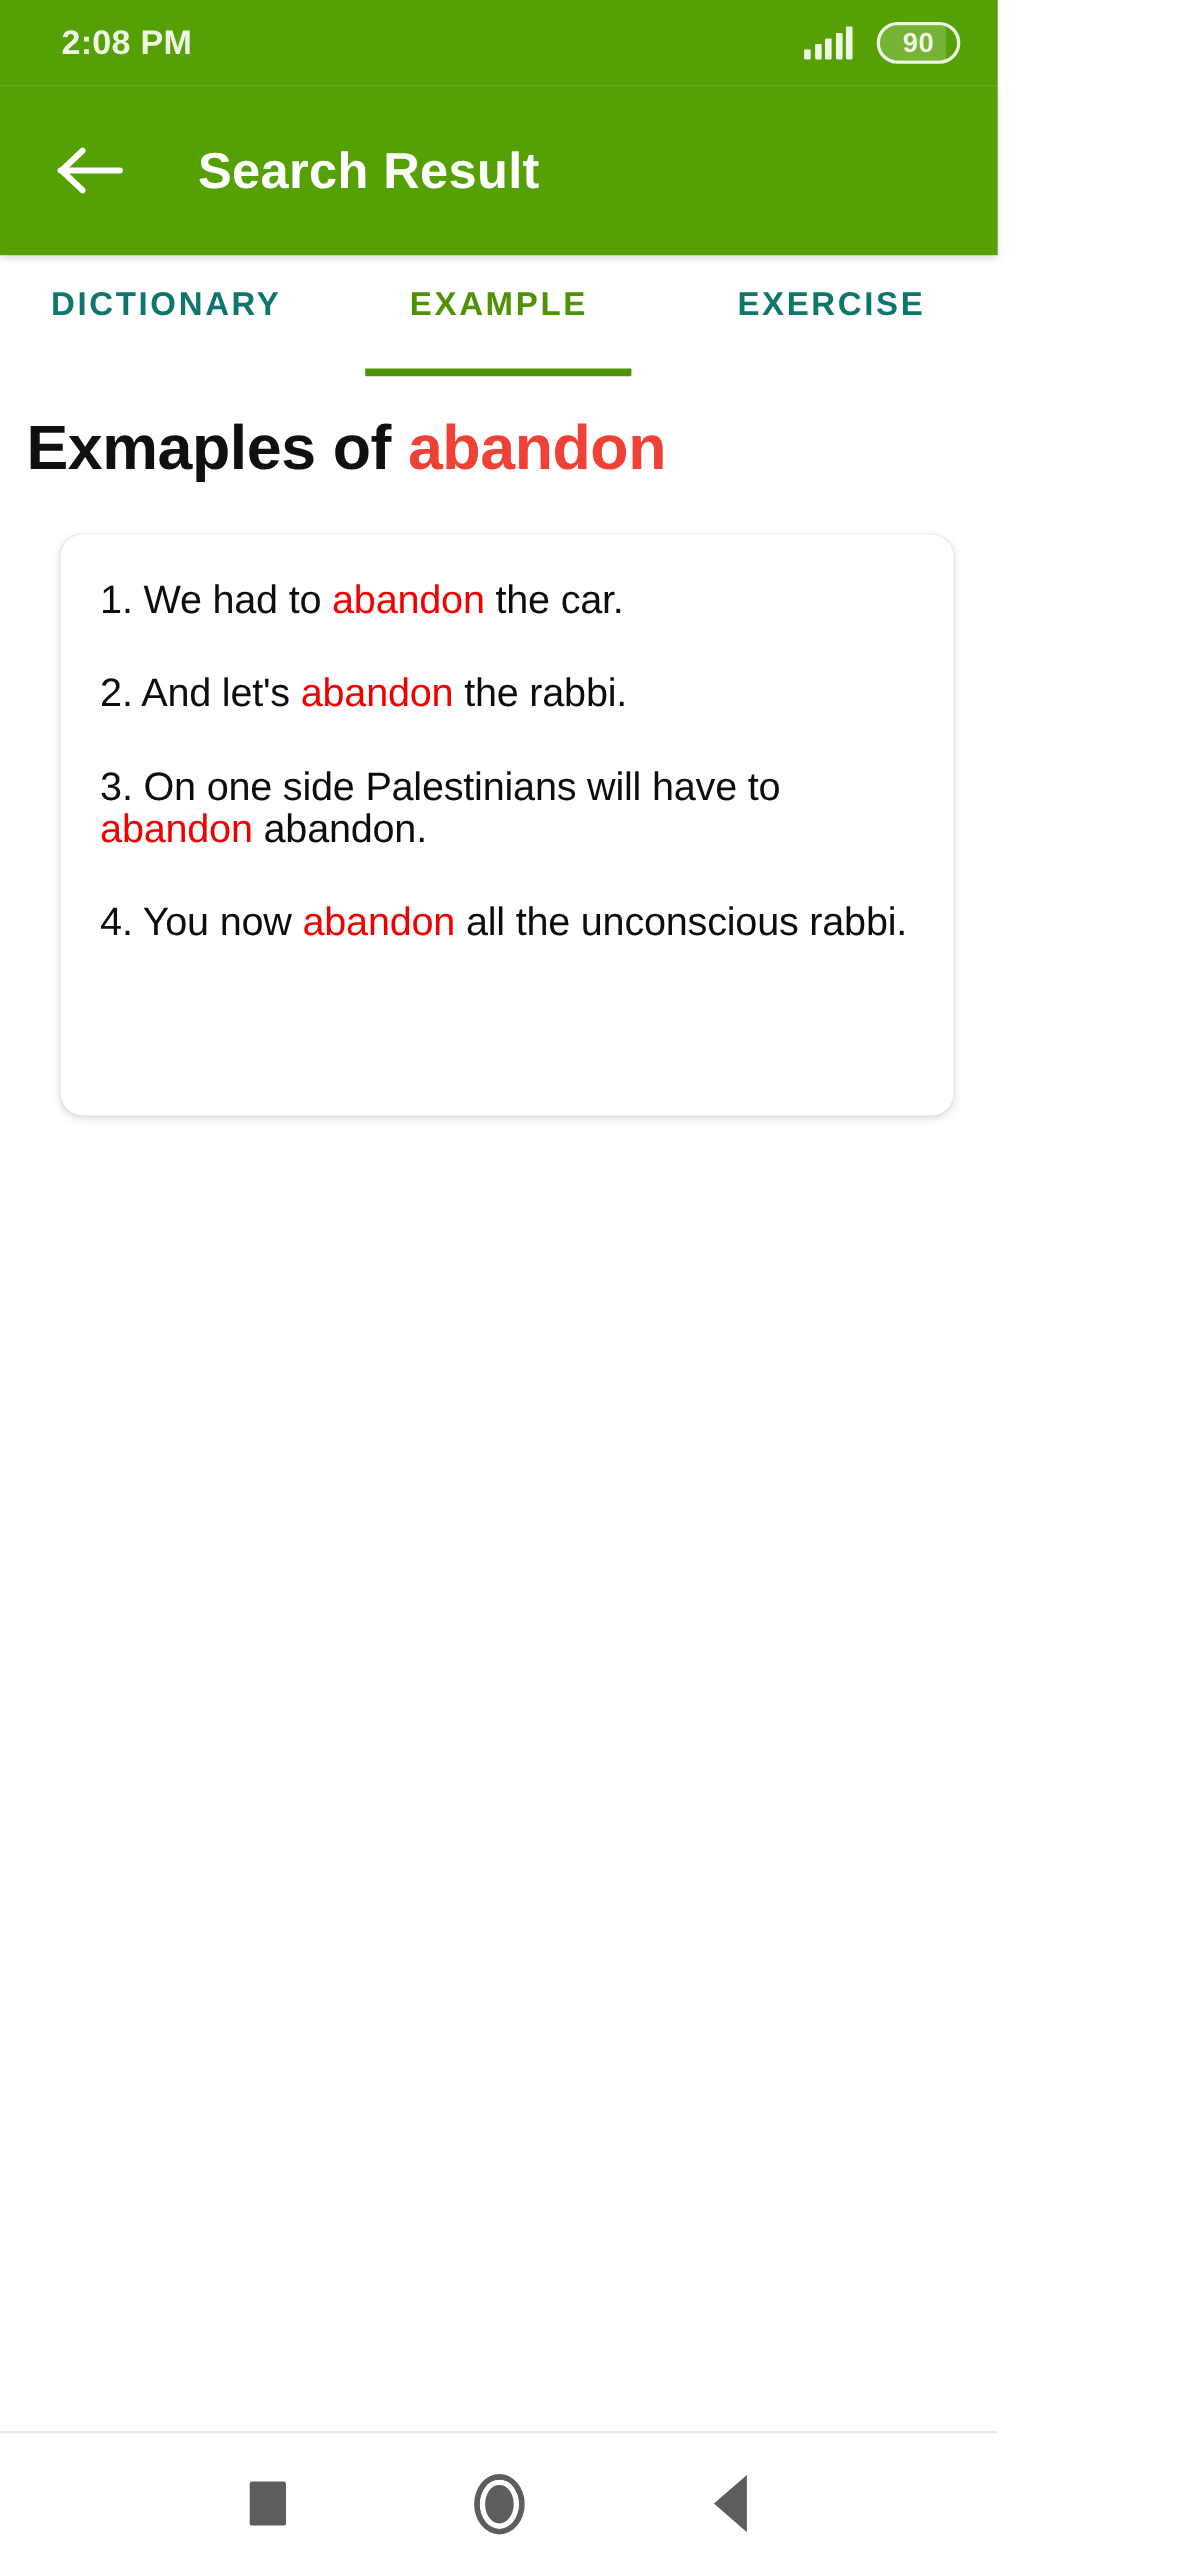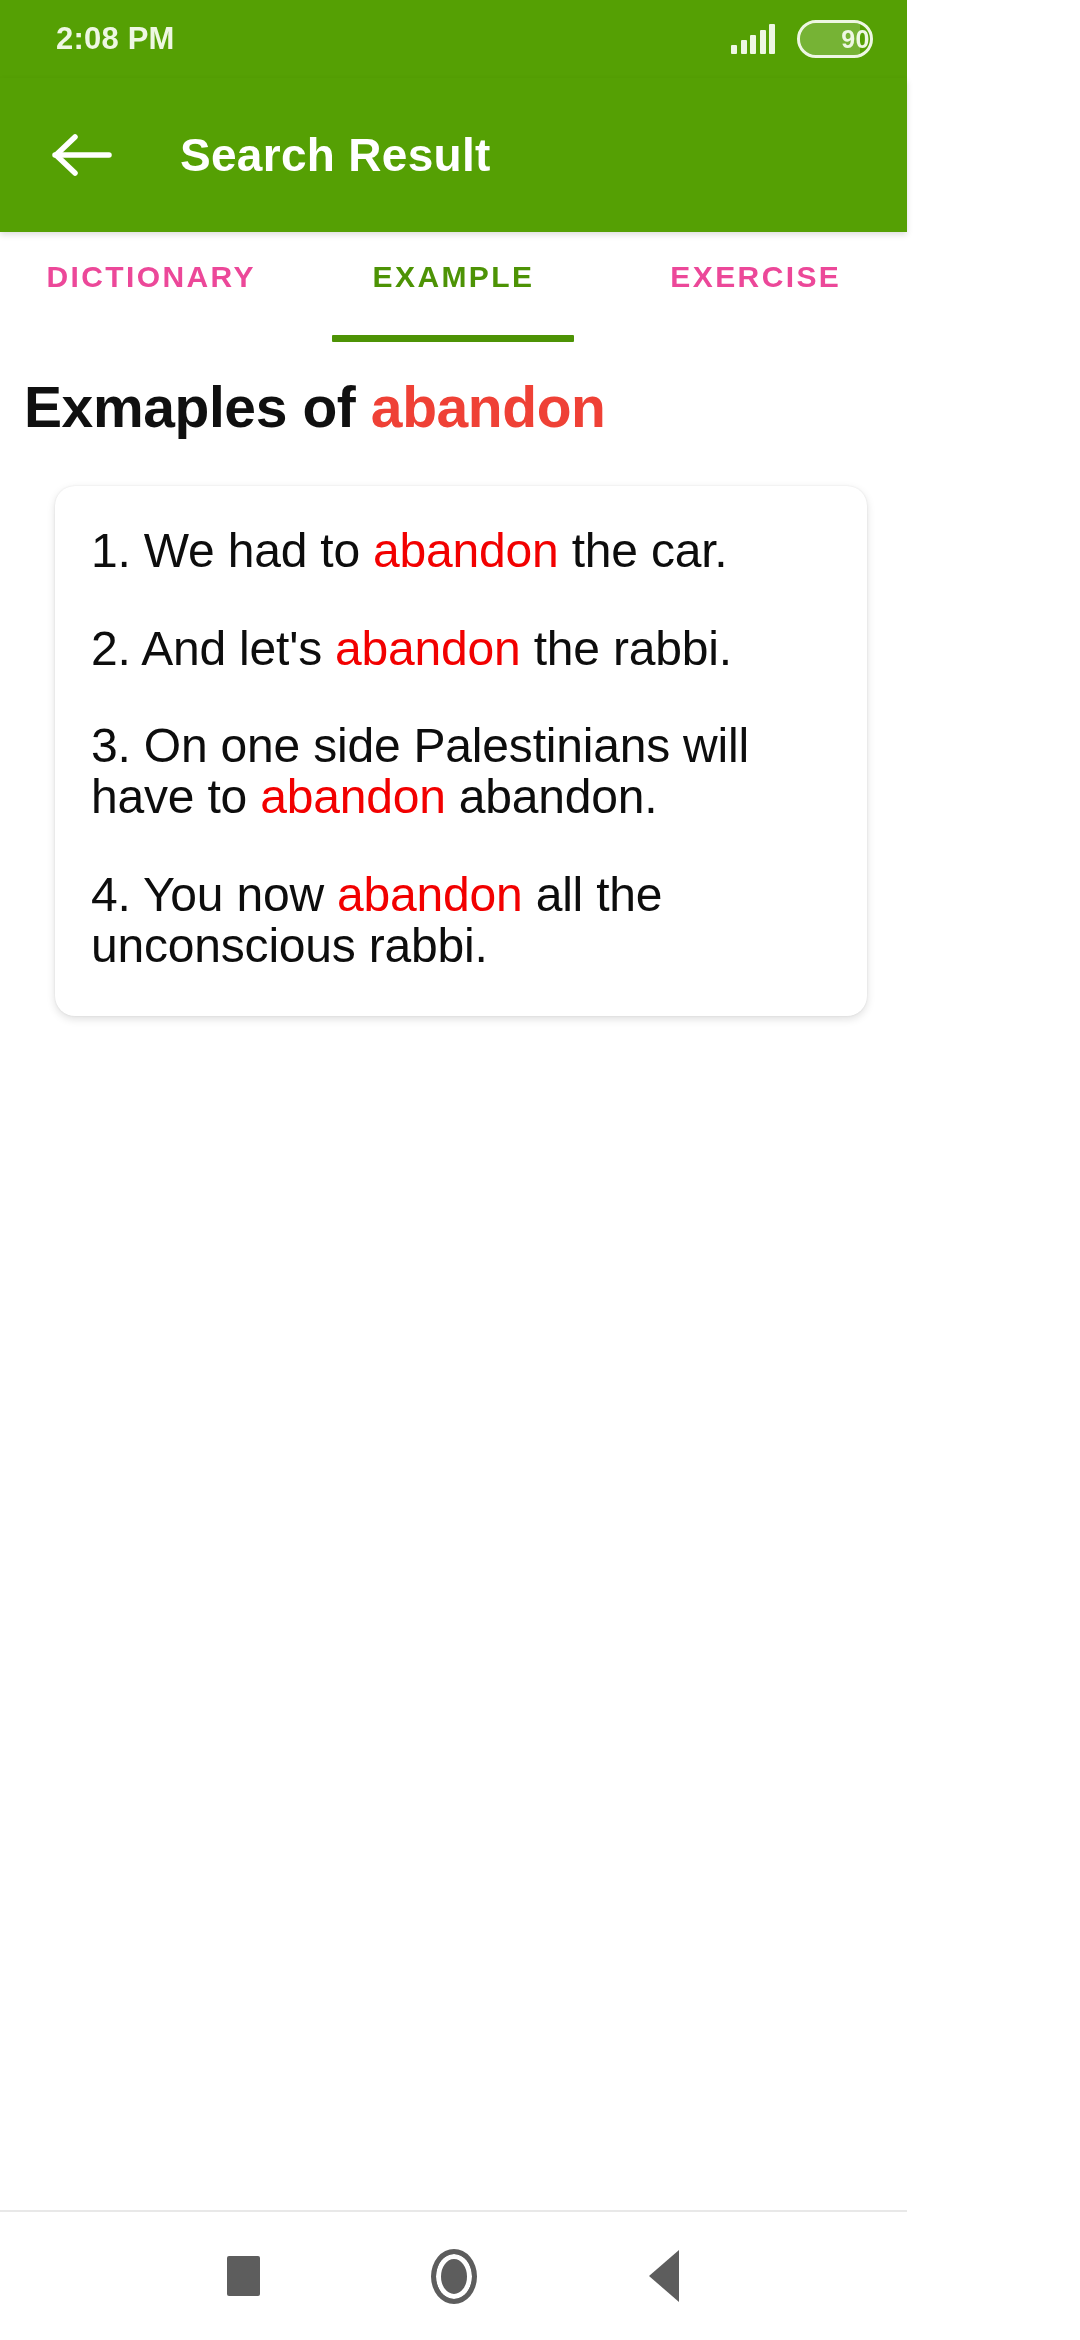--- a/index.html
+++ b/index.html
@@ -34,21 +34,21 @@
   .signal { display:flex; align-items:flex-end; gap:3.5px; height:30px; }
   .signal i { display:block; width:6px; background:#eef7e3; border-radius:1px; }
   .signal i:nth-child(1){height:9px;}
   .signal i:nth-child(2){height:14px;}
   .signal i:nth-child(3){height:19px;}
   .signal i:nth-child(4){height:24px;}
   .signal i:nth-child(5){height:30px;}
   .battery {
     position:relative; width:76px; height:38px;
     border:3.5px solid #eef7e3; border-radius:19px;
-    display:flex; align-items:center; justify-content:flex-end;
+    display:flex; align-items:center; justify-content:center;
     overflow:hidden;
   }
   .battery .fill {
     position:absolute; left:0; top:0; bottom:0; width:86%;
     background:rgba(238,247,227,.22);
   }
   .battery .lvl {
     position:relative; font-size:25px; font-weight:bold;
     color:#eef7e3; line-height:1; letter-spacing:.5px;
   }
@@ -81,21 +81,21 @@
     position:relative; z-index:2;
   }
   .tab {
     flex:1 1 0; position:relative;
     display:flex; align-items:flex-start; justify-content:center;
     padding-top:28px;
     cursor:pointer;
   }
   .tab span.label {
     font-size:30px; font-weight:bold;
-    letter-spacing:2.4px; color:#ec4899;
+    letter-spacing:2.4px; color:#0f766e;
     white-space:nowrap;
   }
   .tab.active span.label { color:#4d9305; }
   .tab .indicator {
     position:absolute; bottom:0; left:50%; transform:translateX(-50%);
     width:242px; height:7px; background:#4d9305; border-radius:1px;
   }
 
   
   #content {
@@ -111,21 +111,21 @@
 
   #examples-card {
     margin:47px 40px 0 55px;
     background:#ffffff;
     border-radius:20px;
     box-shadow:0 3px 9px rgba(0,0,0,.13), 0 0 2px rgba(0,0,0,.09);
     min-height:528px;
     padding:40px 36px 44px 36px;
   }
   .example-item {
-    font-size:48px; color:#0d0d0d;
+    font-size:36px; color:#0d0d0d;
     line-height:1.06;
     letter-spacing:-.2px;
     margin-bottom:47px;
   }
   .example-item:last-child { margin-bottom:0; }
   .example-item .kw { color:#f20000; }
 
   
   #navbar {
     flex:0 0 130px; height:130px;

